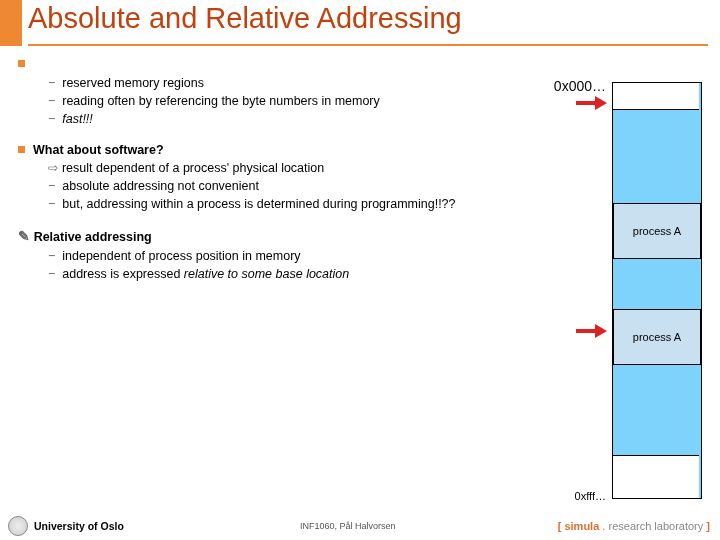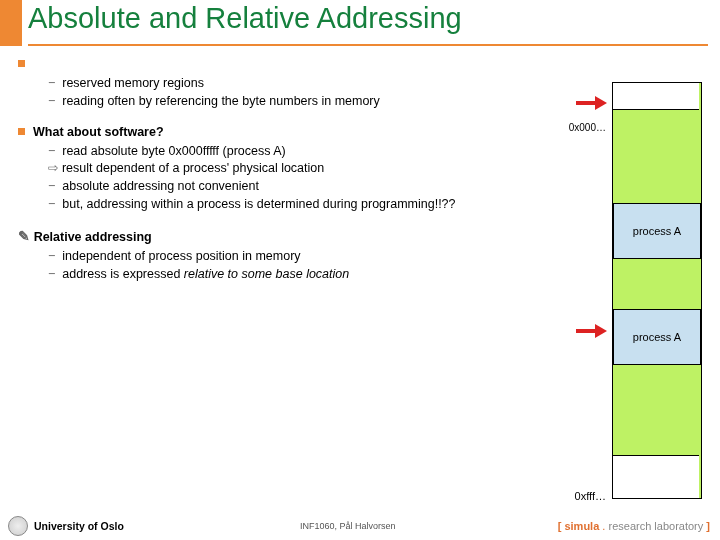--- a/index.html
+++ b/index.html
@@ -17,21 +17,21 @@
     align-items: flex-start;
   }
   .orange-block {
     width: 22px;
     height: 46px;
     background: #ee8833;
     margin-right: 6px;
   }
   .title {
     font-size: 29px;
-    color: #15803d;
+    color: #c2410c;
     padding-top: 2px;
     font-weight: normal;
   }
   .title-underline {
     height: 2px;
     background: #ee8833;
     margin-left: 28px;
     margin-right: 12px;
     margin-top: -2px;
   }
@@ -65,42 +65,41 @@
     position: absolute;
     top: 82px;
     right: 20px;
     width: 88px;
     height: 415px;
   }
   .mem-box {
     width: 88px;
     height: 415px;
     border: 1px solid #000;
-    background: #bef264;
+    background: #7dd3fc;
     position: relative;
   }
   .seg {
     position: absolute;
     left: 0; width: 86px;
     border: 1px solid #000;
     text-align: center;
     font-size: 11px;
     display: flex;
     align-items: center;
     justify-content: center;
   }
   .seg-white1 { top: 0; height: 26px; background: #fff; border-top:none; border-left:none; border-right:none;}
   .seg-pa1 { top: 120px; height: 54px; background: #c8e0f0; }
   .seg-pa2 { top: 226px; height: 54px; background: #c8e0f0; }
   .seg-white2 { bottom: 0; height: 42px; background: #fff; border-bottom:none; border-left:none; border-right:none;}
   .mem-lab-top {
     position: absolute;
     top: 78px; right: 114px;
-    font-size: 10px;
-    margin-top: 44px;
+    font-size: 14px;
   }
   .mem-lab-bot {
     position: absolute;
     top: 474px; right: 114px;
     font-size: 11px;
     margin-top: 16px;
   }
   .red-arrow {
     position: absolute;
     width: 32px; height: 10px;
@@ -155,25 +154,25 @@
 </div>
 <div class="title-underline"></div>
 
 <div class="content">
 
   <div class="b1">
     <span class="sq"></span>
   </div>
   <div class="sub"><span class="dash">−&nbsp;&nbsp;</span><span>reserved memory regions</span></div>
   <div class="sub"><span class="dash">−&nbsp;&nbsp;</span><span>reading often by referencing the byte numbers in memory</span></div>
+  <div class="sub ital"><span class="dash" style="font-style:normal">−&nbsp;&nbsp;</span><span>fast!!!</span></div>
 
   <div class="b1 sect">
     <span class="sq"></span><span>What about software?</span>
   </div>
-  <div class="sub"><span class="dash">−&nbsp;&nbsp;</span><span>read absolute byte 0x000fffff (process A)</span></div>
   <div class="sub"><span class="arrowb">⇨&nbsp;</span><span>result dependent of a process' physical location</span></div>
   <div class="sub"><span class="dash">−&nbsp;&nbsp;</span><span>absolute addressing not convenient</span></div>
   <div class="sub"><span class="dash">−&nbsp;&nbsp;</span><span>but, addressing within a process is determined during programming!!??</span></div>
 
   <div class="b1 sect">
     <span class="arrowb" style="font-size:14px">✎&nbsp;</span><span>Relative addressing</span>
   </div>
   <div class="sub"><span class="dash">−&nbsp;&nbsp;</span><span>independent of process position in memory</span></div>
   <div class="sub"><span class="dash">−&nbsp;&nbsp;</span><span>address is expressed <span class="ital">relative to some base location</span></span></div>
 

